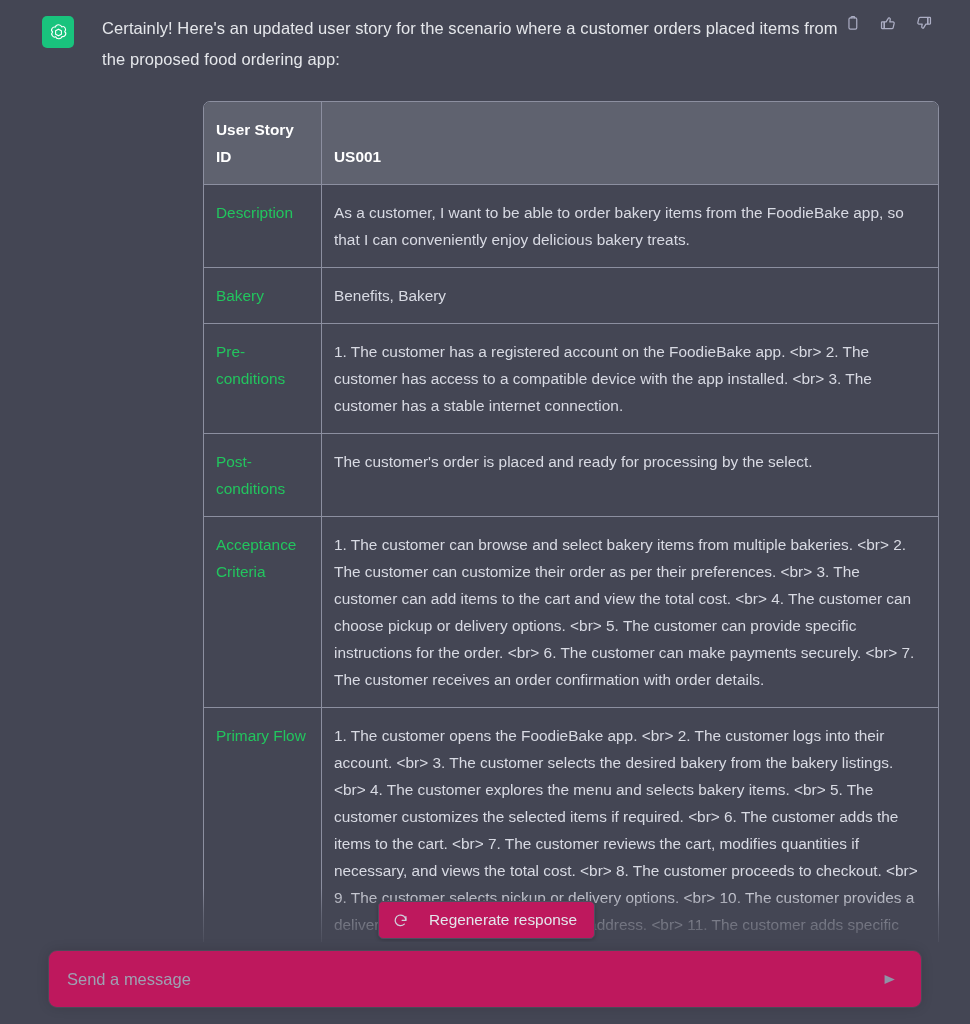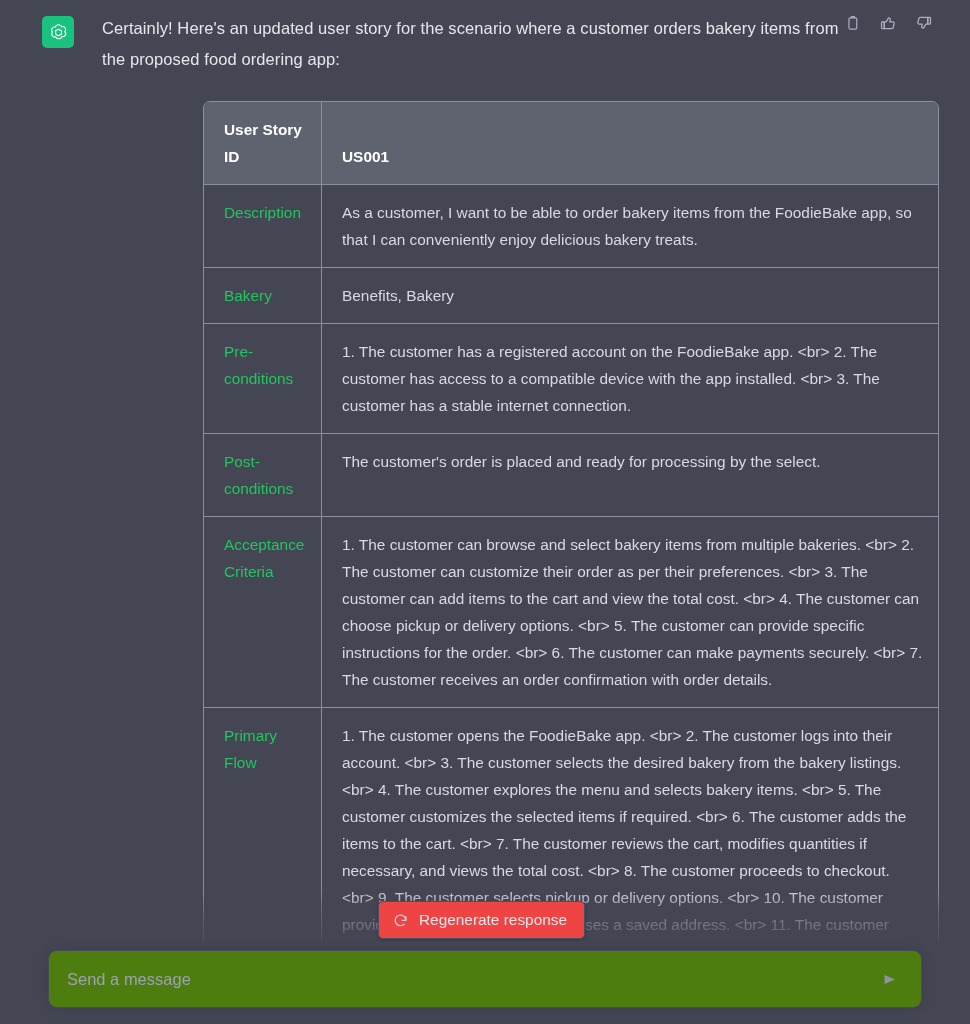--- a/index.html
+++ b/index.html
@@ -83,21 +83,21 @@
     border-radius: 7px;
     overflow: hidden;
   }
   table.story col.c1 { width: 118px; }
   table.story col.c2 { width: 616px; }
 
   table.story th,
   table.story td {
     border-right: 1px solid #8c8fa0;
     border-bottom: 1px solid #8c8fa0;
-    padding: 14px 14px 14px 20px;
+    padding: 14px 14px 14px 12px;
     text-align: left;
     vertical-align: top;
     font-size: 15.4px;
     line-height: 27px;
     font-weight: 400;
     color: #d8dae3;
   }
   table.story th:last-child,
   table.story td:last-child { border-right: none; }
   table.story tr.last-row td { border-bottom: 1px solid #8c8fa0; }
@@ -125,22 +125,22 @@
     height: 56px;
     background: linear-gradient(to bottom, rgba(68,70,84,0) 0%, rgba(68,70,84,0.55) 45%, rgba(68,70,84,0.92) 100%);
     pointer-events: none;
   }
   .regen {
     position: absolute;
     left: 378px;
     top: 901px;
     display: flex;
     align-items: center;
-    gap: 11px;
-    background: #ef4444;
+    gap: 21px;
+    background: #be185d;
     border: 1px solid #4d4f60;
     border-radius: 5px;
     padding: 9px 17px 9px 14px;
     color: #e4e6ec;
     font-size: 15.4px;
     cursor: pointer;
     box-shadow: 0 1px 4px rgba(0,0,0,0.22);
     justify-content: flex-end;
   }
   .regen .ricon { display: flex; color: #d0d2dd; }
@@ -151,21 +151,21 @@
     left: 0; right: 0; bottom: 0;
     height: 82px;
     background: #444654;
   }
   .composer {
     position: absolute;
     left: 48px;
     top: 8px;
     width: 874px;
     height: 58px;
-    background: #4d7c0f;
+    background: #be185d;
     border: 1px solid #4a4b59;
     border-radius: 9px;
     box-shadow: 0 0 12px rgba(0,0,0,0.13);
     display: flex;
     align-items: center;
   }
   .composer input {
     flex: 1;
     background: transparent;
     border: none;
@@ -194,21 +194,21 @@
 <div class="msg-row">
 
   <div class="avatar">
     <svg width="21" height="21" viewBox="0 0 24 24" fill="none" stroke="#ffffff" stroke-width="1.25" stroke-linecap="round" stroke-linejoin="round">
       <path d="M12 3.2c2 0 3.4 1.3 3.7 2.4 1.1-.6 2.9-.4 3.9 1.3 1 1.7.3 3.4-.5 4.2.9.6 1.7 2.2.7 3.9-1 1.7-2.8 1.9-3.9 1.6-.2 1.1-1.5 2.6-3.5 2.6s-3.4-1.3-3.7-2.4c-1.1.6-2.9.4-3.9-1.3-1-1.7-.3-3.4.5-4.2-.9-.6-1.7-2.2-.7-3.9 1-1.7 2.8-1.9 3.9-1.6C8.7 4.7 10 3.2 12 3.2z"></path>
       <path d="M12 8.2l3.3 1.9v3.8L12 15.8l-3.3-1.9v-3.8z"></path>
     </svg>
   </div>
 
   <div class="msg-body">
-    <div class="msg-text">Certainly! Here's an updated user story for the scenario where a customer orders bakery items from the proposed food ordering app:</div>
+    <div class="msg-text">Certainly! Here's an updated user story for the scenario where a customer orders placed items from the proposed food ordering app:</div>
 
     <div class="tbl-wrap">
       <table class="story">
         <colgroup>
             <col class="c1">
             <col class="c2">
           </colgroup>
         <thead>
           <tr>
             <th class="hdr-key">User Story ID</th>

